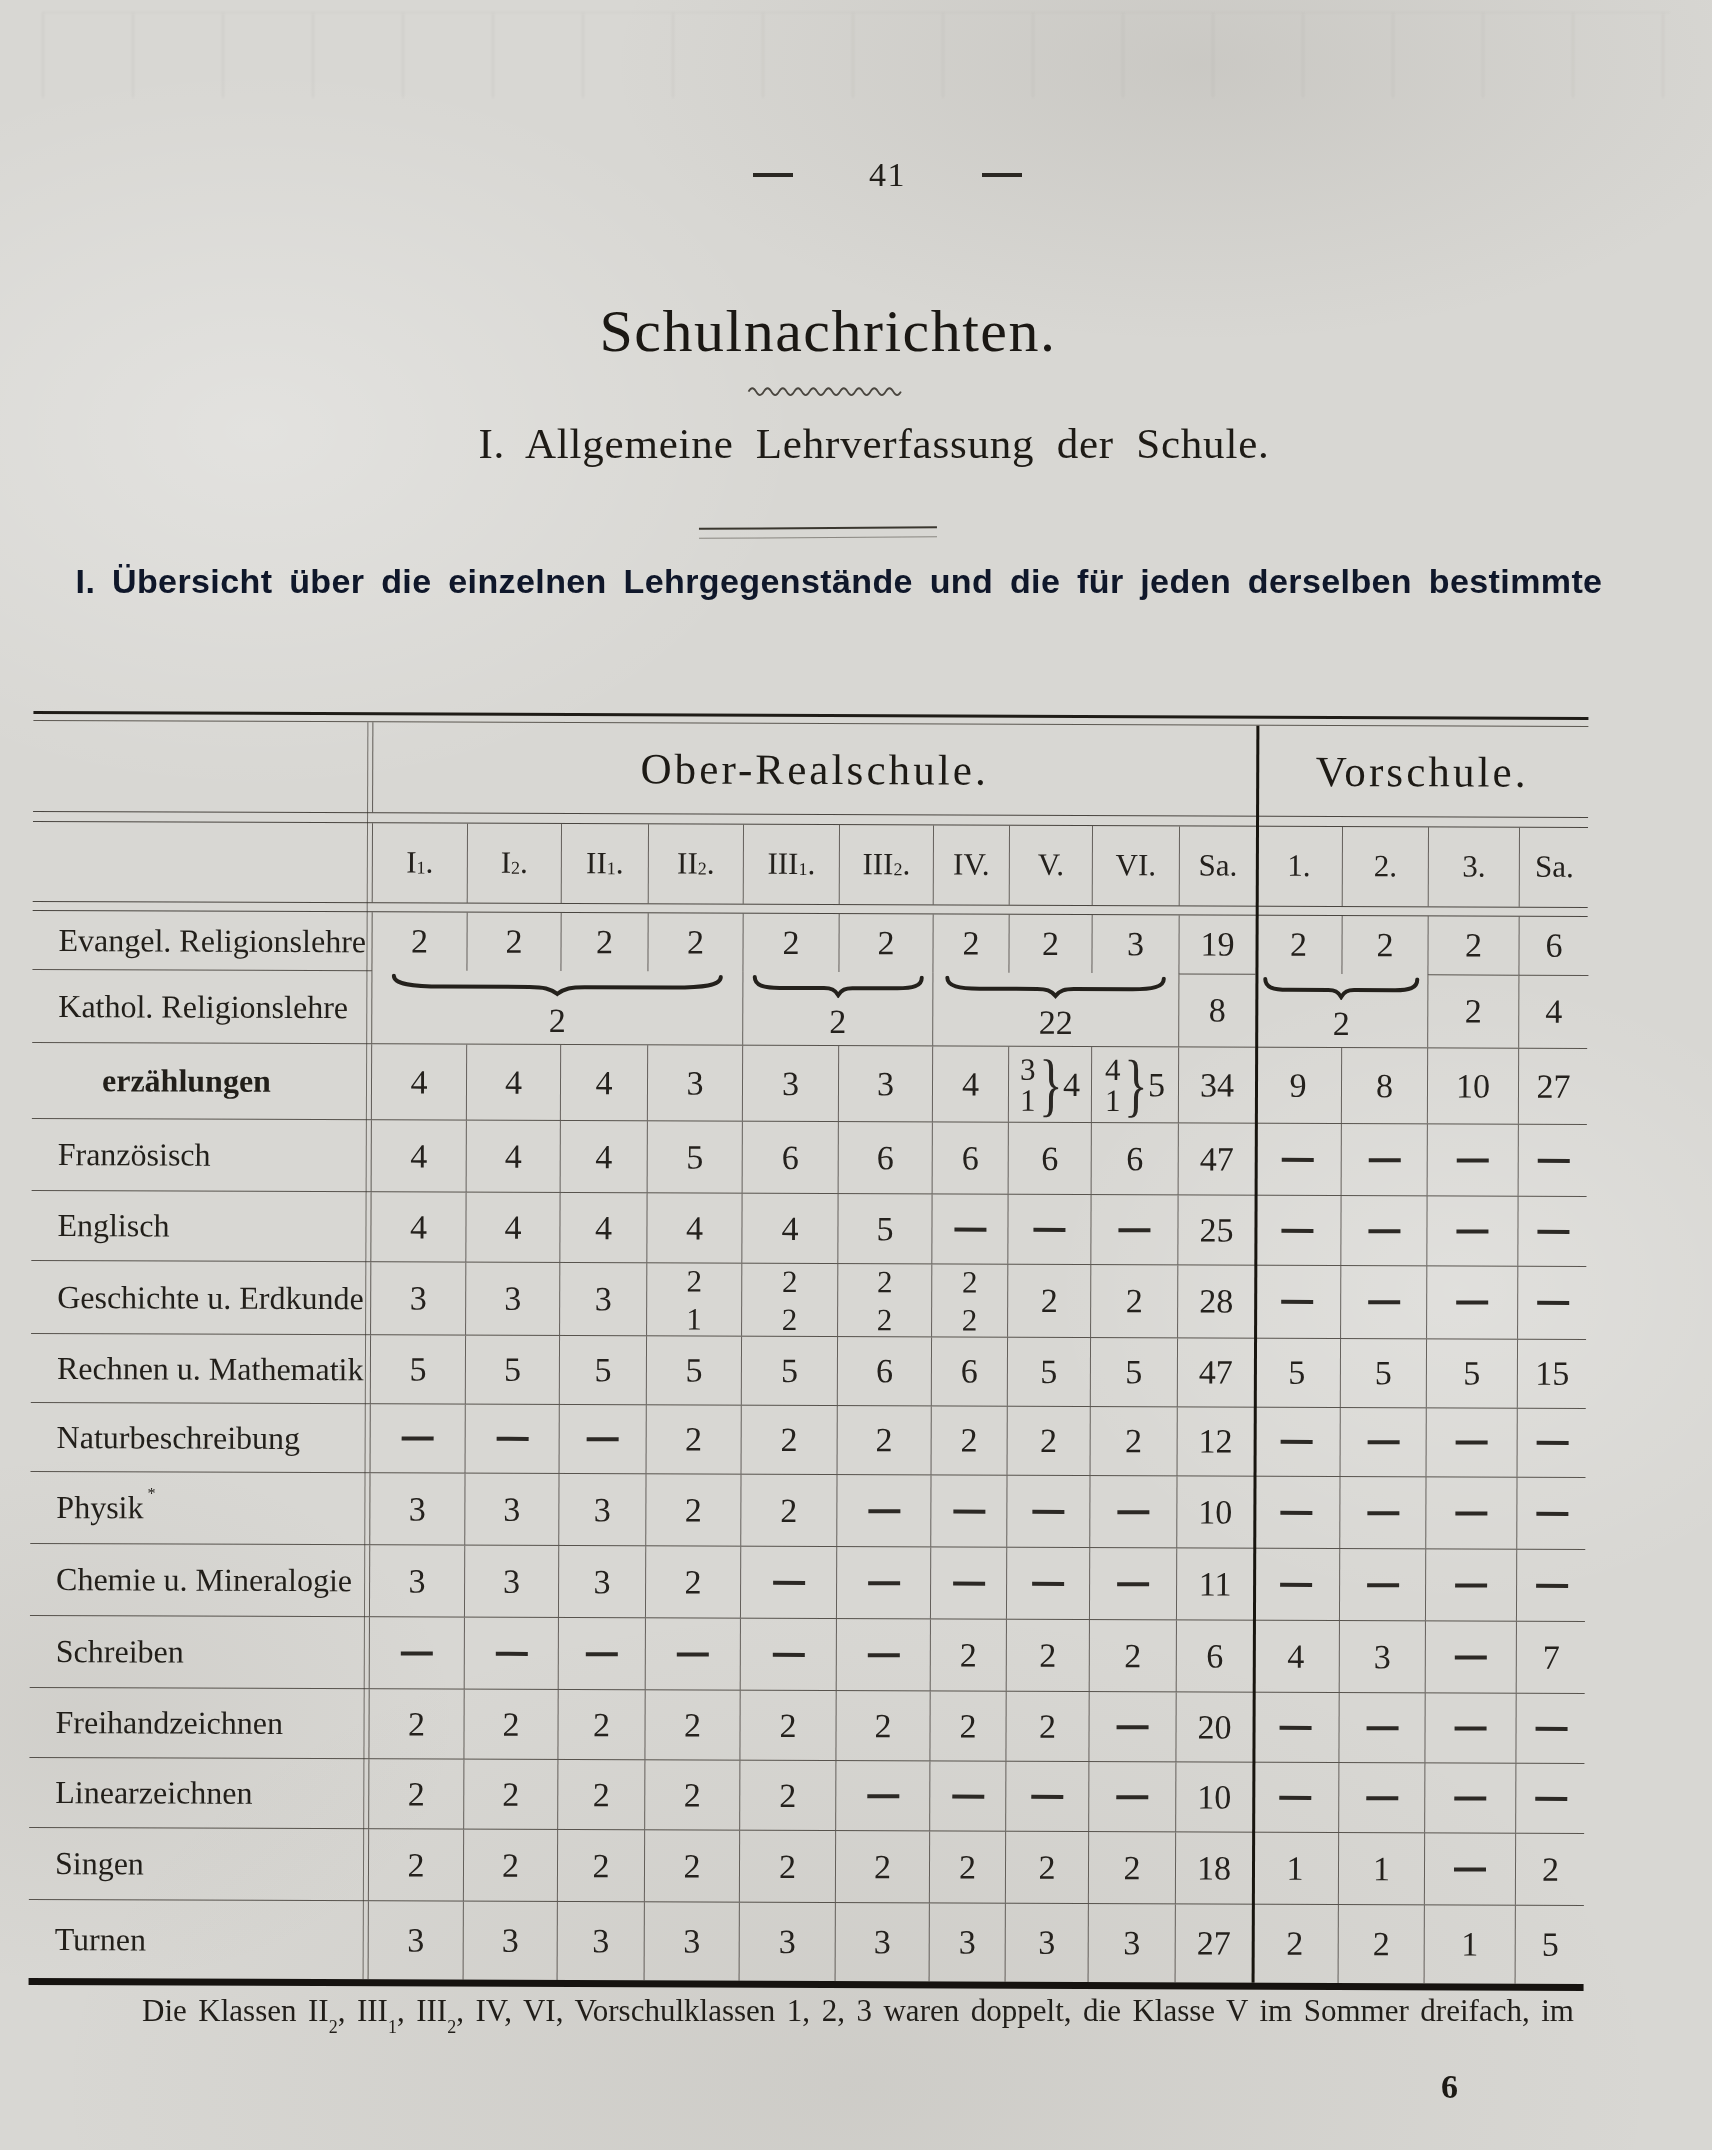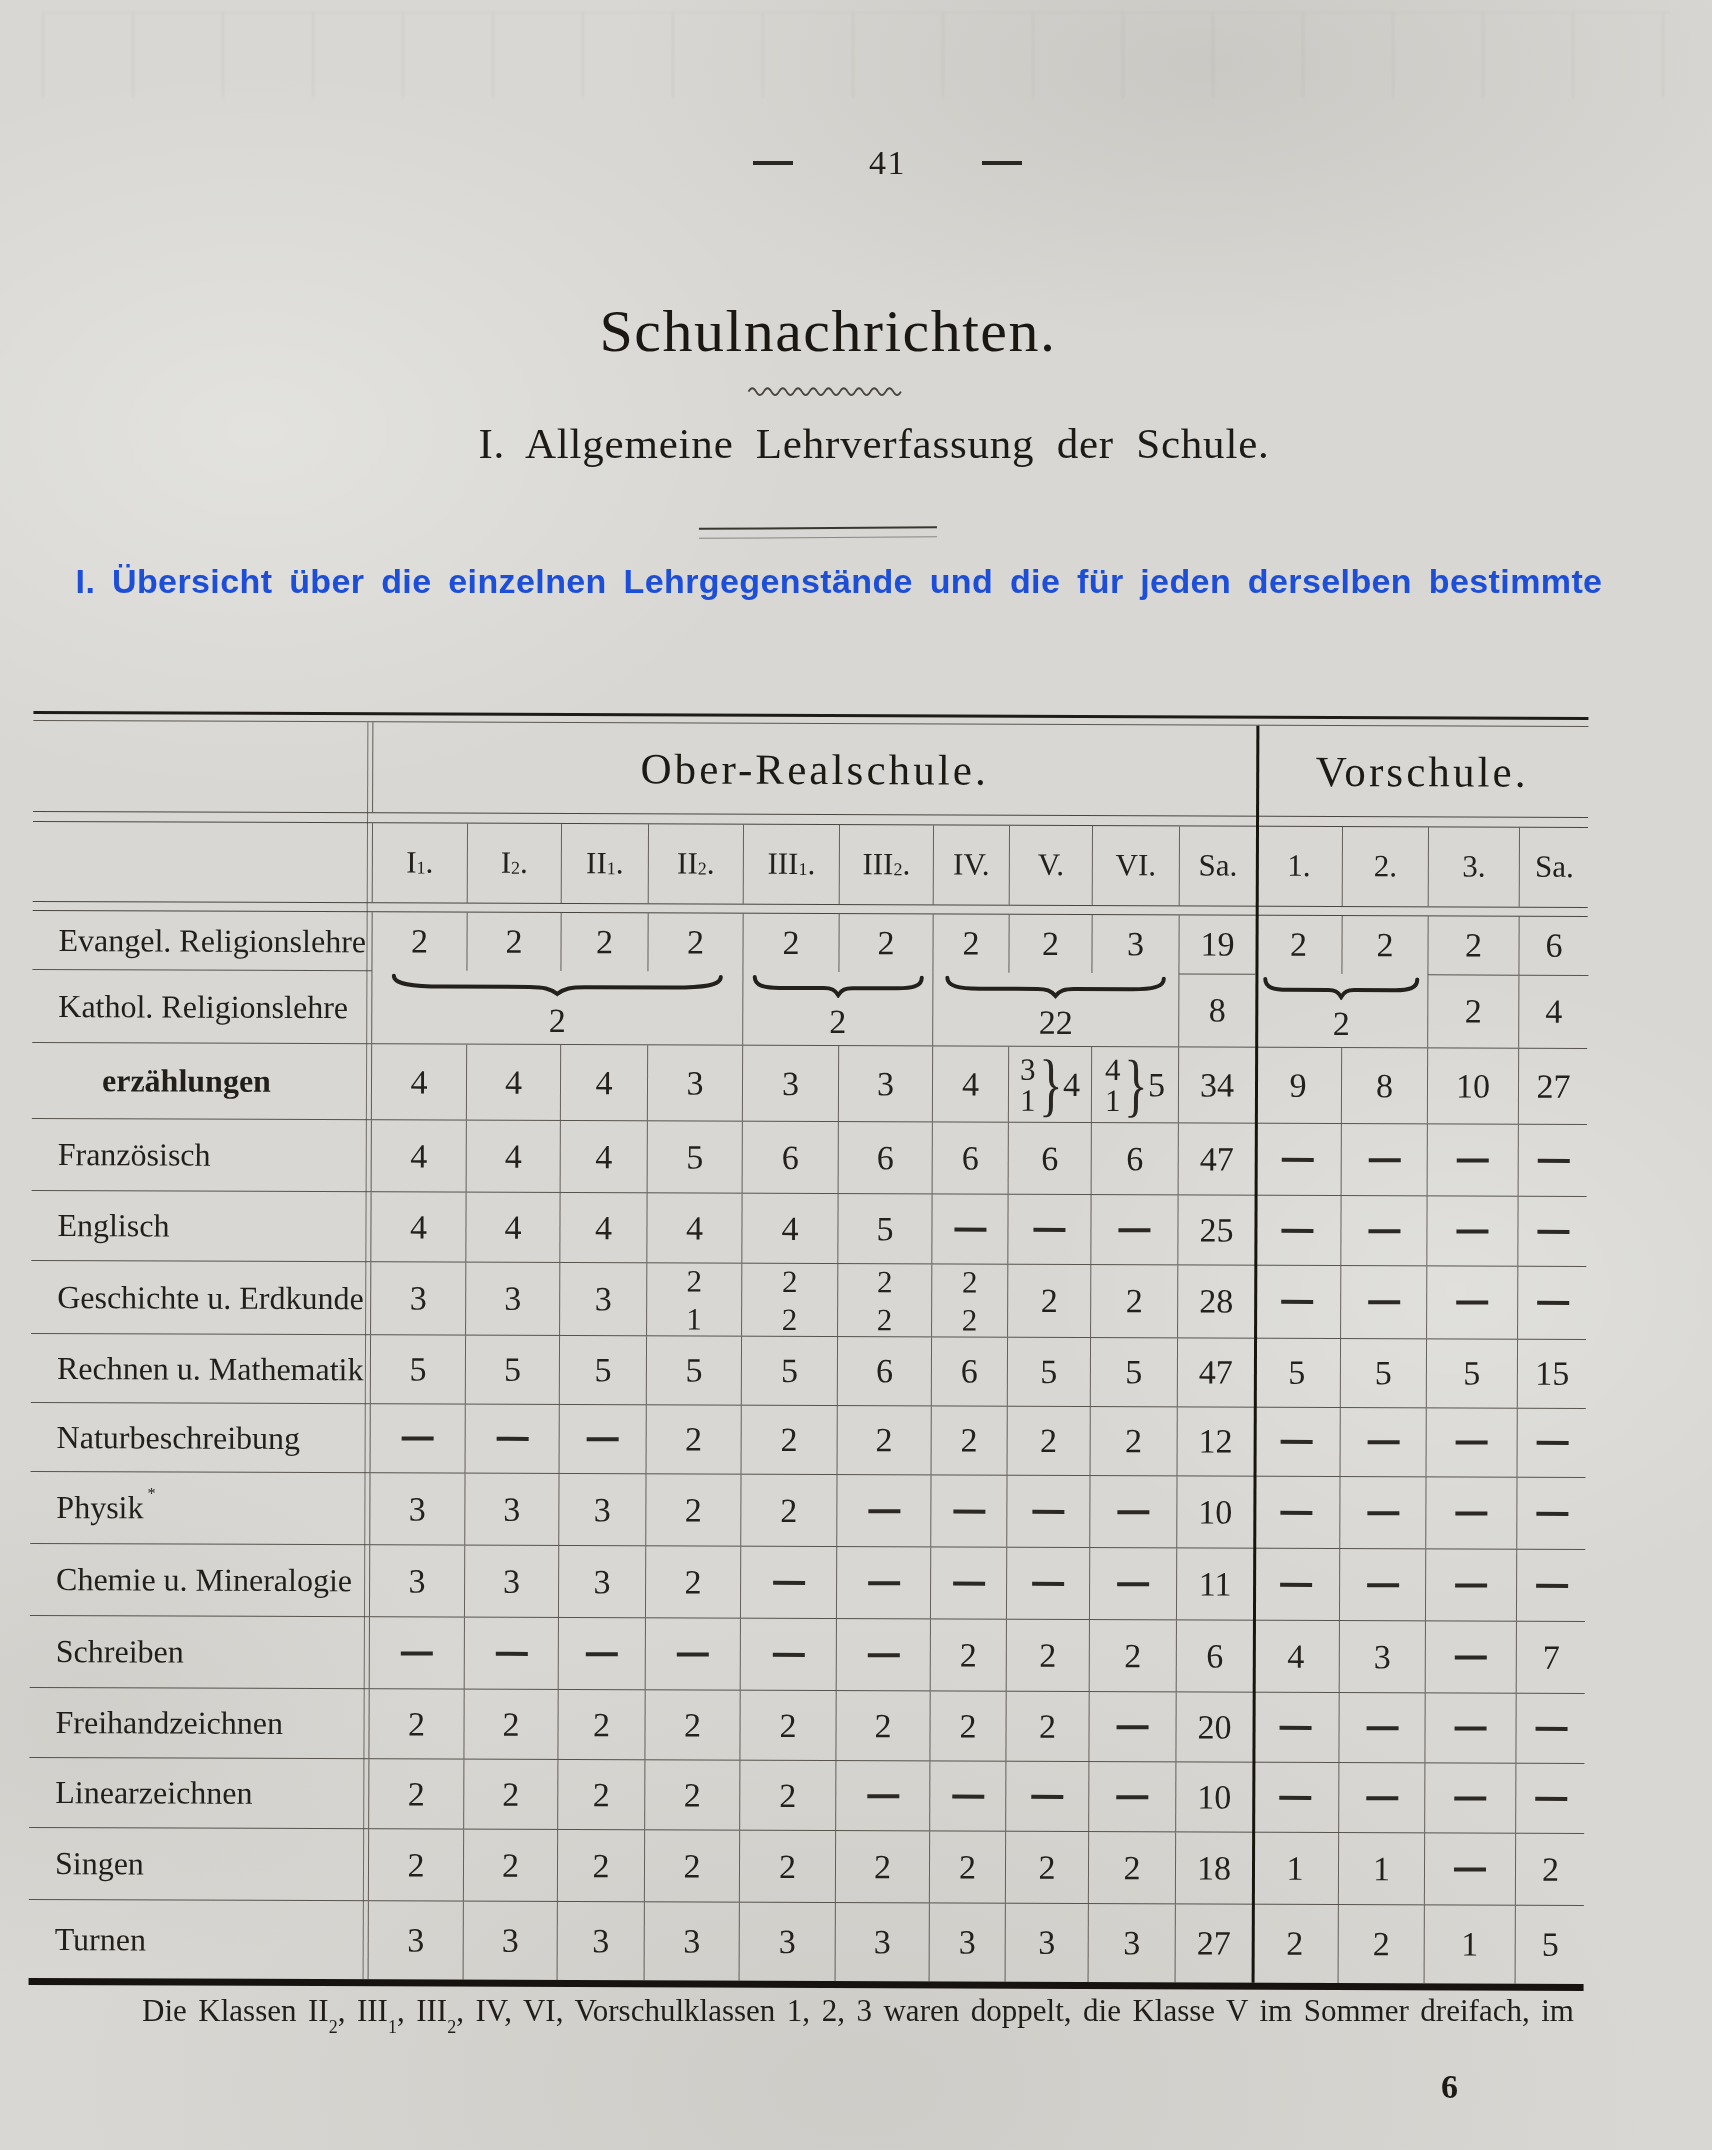--- a/index.html
+++ b/index.html
@@ -19,21 +19,21 @@
       radial-gradient(535px 382px at 5% 80%, rgba(120,114,104,.08), transparent 70%);
   }
   .ghost{
     position:absolute;left:42px;top:12.2px;width:1628px;height:86px;
     opacity:.09;filter:blur(0.9px);pointer-events:none;
     background:
       linear-gradient(to bottom, rgba(70,66,60,.55) 1.5px, transparent 1.5px),
       repeating-linear-gradient(90deg, rgba(70,66,60,.5) 0 2.3px, transparent 2.3px 90px);
   }
   .pagehead{
-    position:absolute;top:144px;left:753px;width:269px;
+    position:absolute;top:156px;left:753px;width:269px;
     display:flex;align-items:center;justify-content:space-between;
   }
   .hdash{width:40px;height:3.8px;background:#2b2823;}
   .pagenum{font-size:34px;letter-spacing:1.5px;color:#211e19;}
   .title{
     position:absolute;top:297px;left:0;right:57px;text-align:center;
     font-size:60px;letter-spacing:1.5px;color:#1b1814;
   }
   .squiggle{position:absolute;top:384px;left:747px;}
   .subtitle{
@@ -41,21 +41,21 @@
     font-size:43px;word-spacing:10.7px;letter-spacing:0.8px;color:#1e1b16;
   }
   .shortrule{
     position:absolute;left:699px;top:527px;width:238px;height:7.6px;
     border-top:2.3px solid #3a372f;border-bottom:0.8px solid rgba(60,56,48,.5);
     transform:rotate(-0.4deg);
   }
   .heading{
     position:absolute;top:564px;left:0;right:35px;text-align:center;
     font-family:"Liberation Sans",sans-serif;font-weight:bold;
-    font-size:34px;letter-spacing:0.4px;word-spacing:6.9px;color:#1d4ed8;line-height:1.05;
+    font-size:34px;letter-spacing:0.4px;word-spacing:6.9px;color:#0f172a;line-height:1.05;
   }
   .heading .l2{margin-top:20px;}
 
   
   .tbl{
     position:absolute;left:31px;top:711px;width:1555px;
     --cols:340px 94px 94px 87px 95px 96px 94px 76px 83px 87px 77px 86px 86px 91px 70px;
     transform:rotate(0.22deg);transform-origin:0 50%;
   }
   .tbl *{box-sizing:border-box;}

